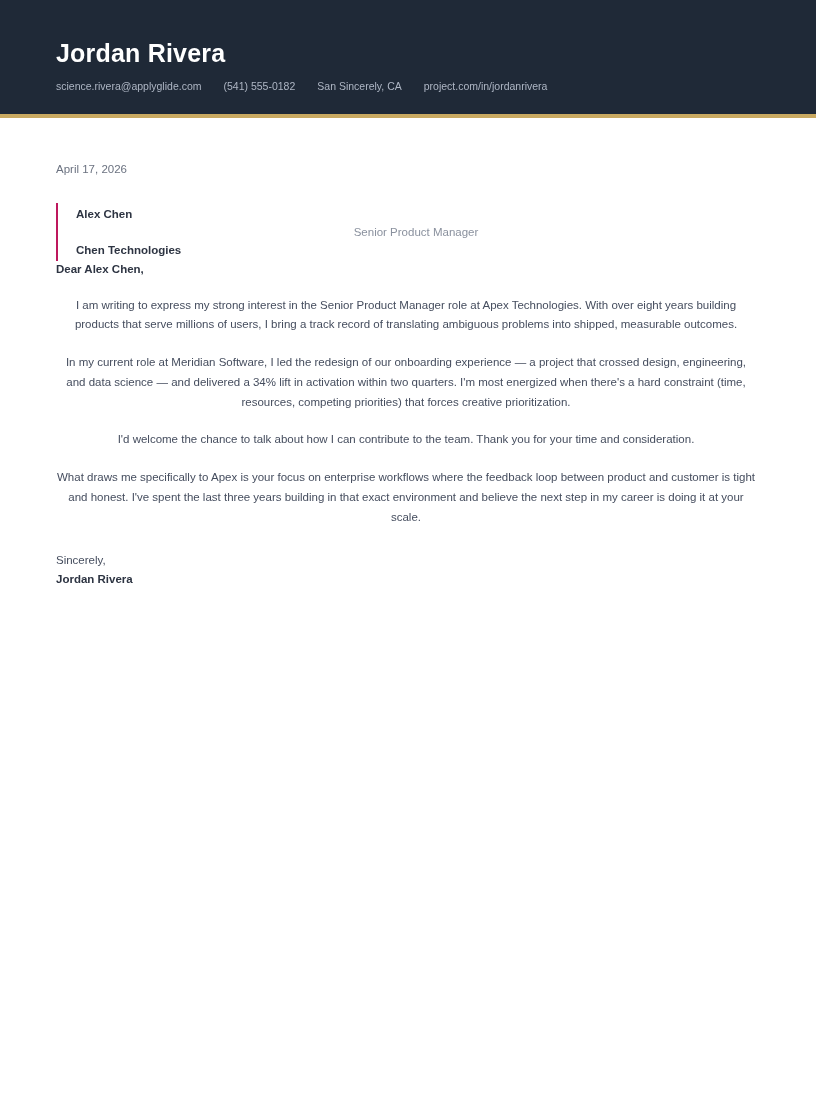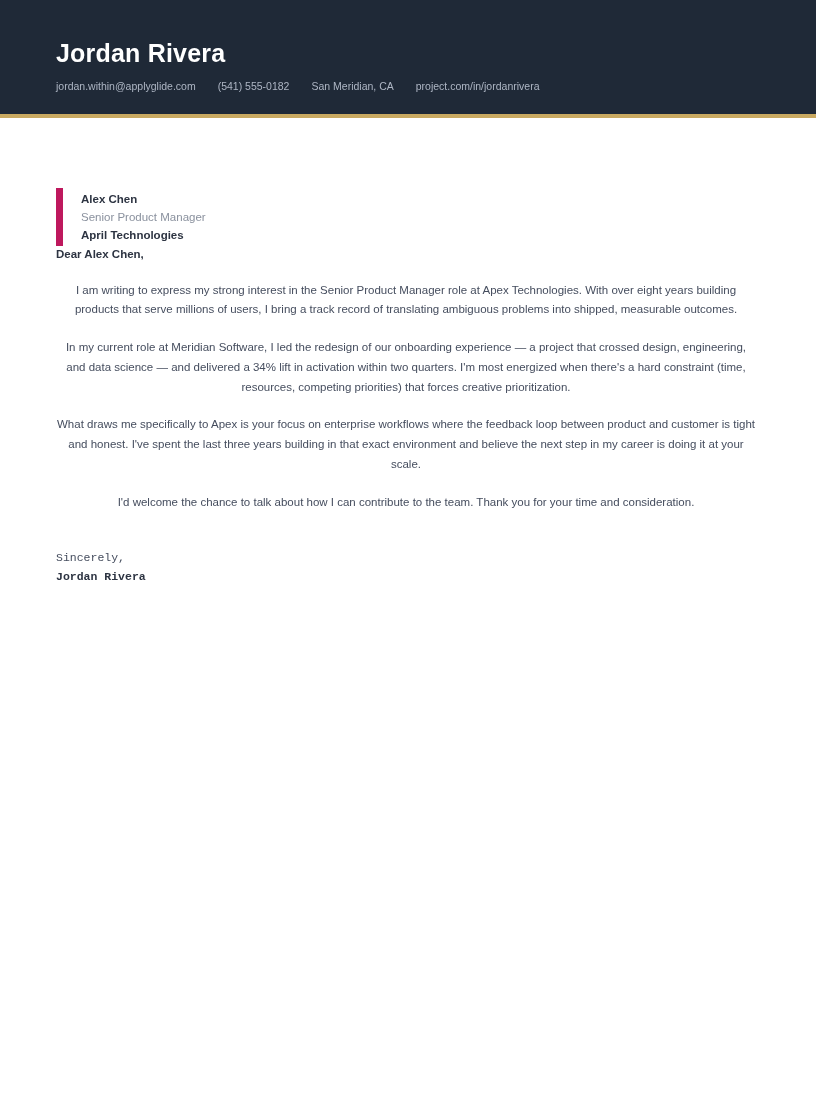--- a/index.html
+++ b/index.html
@@ -61,36 +61,37 @@
     padding: 44px 60px 0 56px;
   }
 
   .letter-date {
     color: #6b7280;
     font-size: 11.5px;
     line-height: 1.3;
   }
 
   .recipient-block {
-    border-left: 7px solid #be185d;
+    border-left: 2px solid #be185d;
     padding: 2px 0 2px 18px;
     margin-top: 26px;
   }
 
   .recipient-name {
     color: #2d3442;
     font-size: 11.5px;
     font-weight: bold;
     line-height: 1.58;
   }
 
   .recipient-title {
     color: #8a919e;
     font-size: 11.5px;
     line-height: 1.58;
+    text-align: center;
   }
 
   .recipient-company {
     color: #2d3442;
     font-size: 11.5px;
     font-weight: bold;
     line-height: 1.58;
   }
 
   .salutation {
@@ -103,22 +104,21 @@
   .letter-paragraph {
     color: #454d5e;
     font-size: 11.5px;
     line-height: 1.72;
     max-width: 700px;
     margin-top: 18px;
     text-align: center;
   }
 
   .closing-block {
-    margin-top: 37px;
-    font-family: Liberation Mono, monospace;
+    margin-top: 24px;
   }
 
   .closing-phrase {
     color: #454d5e;
     font-size: 11.5px;
     line-height: 1.62;
   }
 
   .signature-name {
     color: #2d3442;
@@ -127,46 +127,47 @@
     line-height: 1.62;
   }
 </style>
 </head>
 <body>
 
 <header class="letter-header">
   <div class="candidate-name">Jordan Rivera</div>
 
   <div class="contact-row">
-    <span class="contact-item">jordan.within@applyglide.com</span>
+    <span class="contact-item">science.rivera@applyglide.com</span>
     <span class="contact-item">(541) 555-0182</span>
-    <span class="contact-item">San Meridian, CA</span>
+    <span class="contact-item">San Sincerely, CA</span>
     <span class="contact-item">project.com/in/jordanrivera</span>
   </div>
 
   <div class="accent-rule"></div>
 </header>
 
 <main class="letter-body">
 
+  <div class="letter-date">April 17, 2026</div>
 
   <section class="recipient-block">
     <div class="recipient-name">Alex Chen</div>
     <div class="recipient-title">Senior Product Manager</div>
-    <div class="recipient-company">April Technologies</div>
+    <div class="recipient-company">Chen Technologies</div>
   </section>
 
   <div class="salutation">Dear Alex Chen,</div>
 
   <p class="letter-paragraph">I am writing to express my strong interest in the Senior Product Manager role at Apex Technologies. With over eight years building products that serve millions of users, I bring a track record of translating ambiguous problems into shipped, measurable outcomes.</p>
 
   <p class="letter-paragraph">In my current role at Meridian Software, I led the redesign of our onboarding experience — a project that crossed design, engineering, and data science — and delivered a 34% lift in activation within two quarters. I'm most energized when there's a hard constraint (time, resources, competing priorities) that forces creative prioritization.</p>
 
+  <p class="letter-paragraph">I'd welcome the chance to talk about how I can contribute to the team. Thank you for your time and consideration.</p>
+
   <p class="letter-paragraph">What draws me specifically to Apex is your focus on enterprise workflows where the feedback loop between product and customer is tight and honest. I've spent the last three years building in that exact environment and believe the next step in my career is doing it at your scale.</p>
-
-  <p class="letter-paragraph">I'd welcome the chance to talk about how I can contribute to the team. Thank you for your time and consideration.</p>
 
   <section class="closing-block">
     <div class="closing-phrase">Sincerely,</div>
     <div class="signature-name">Jordan Rivera</div>
   </section>
 
 </main>
 
 </body></html>

